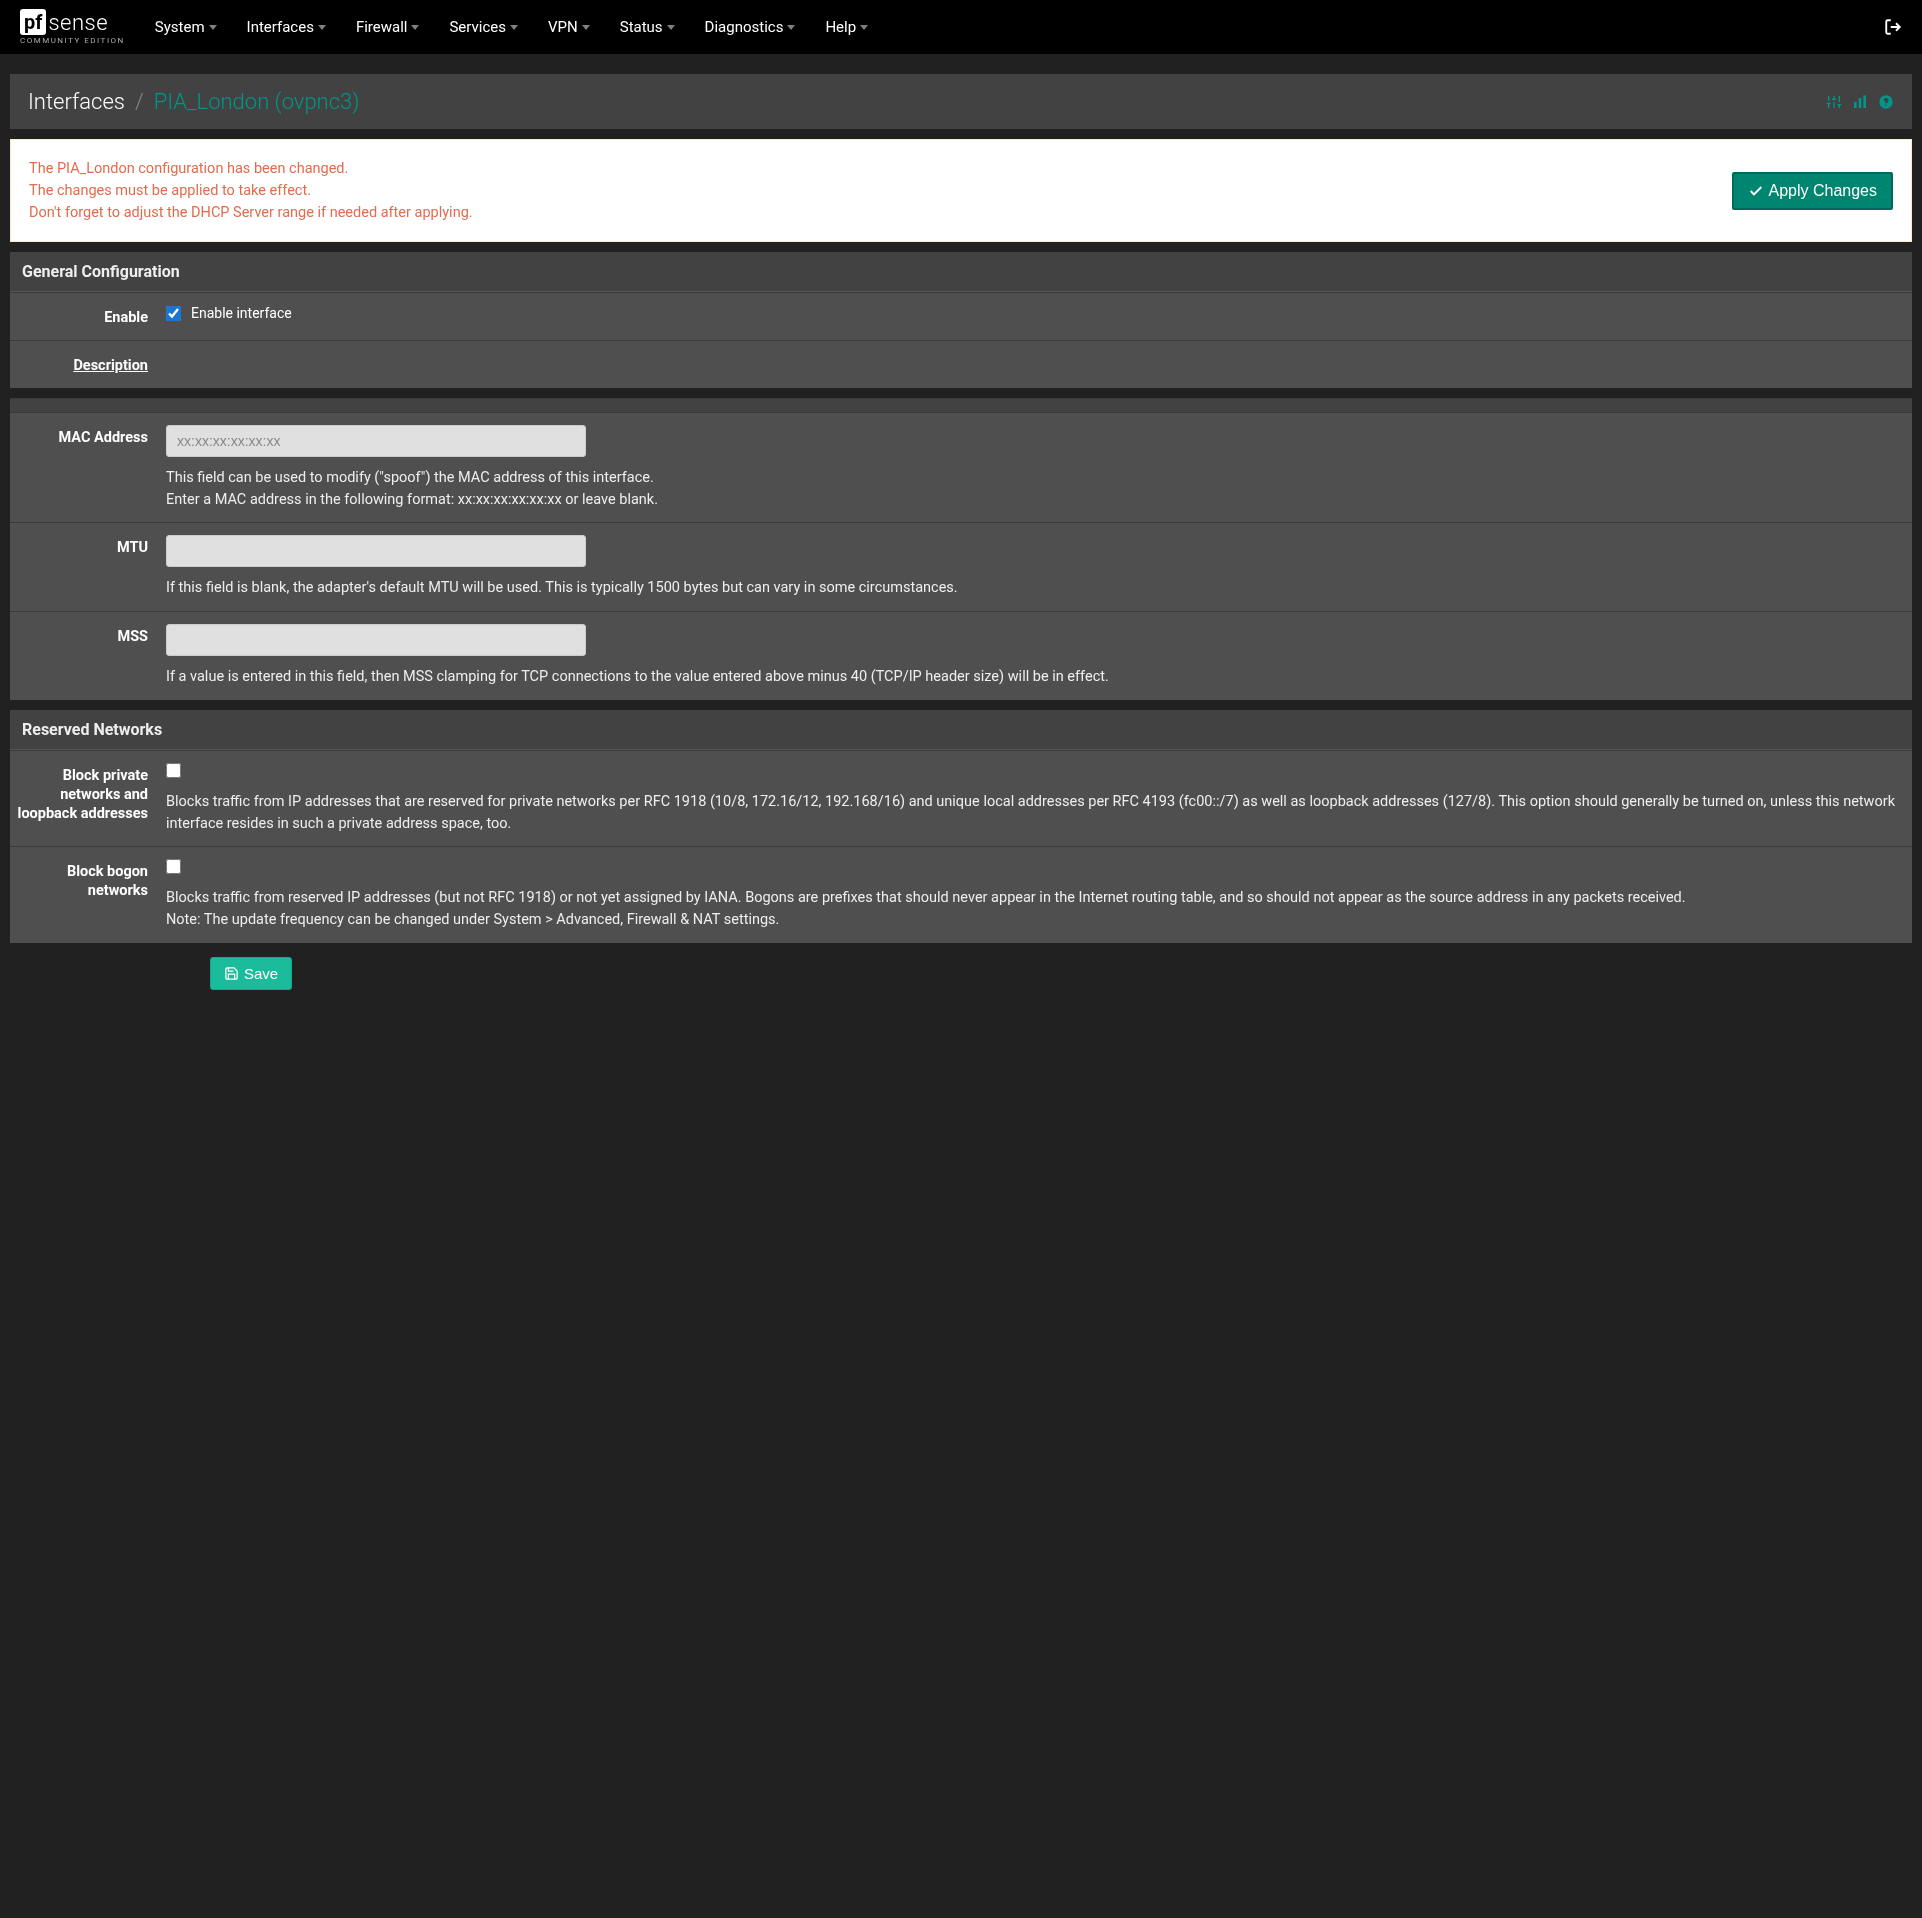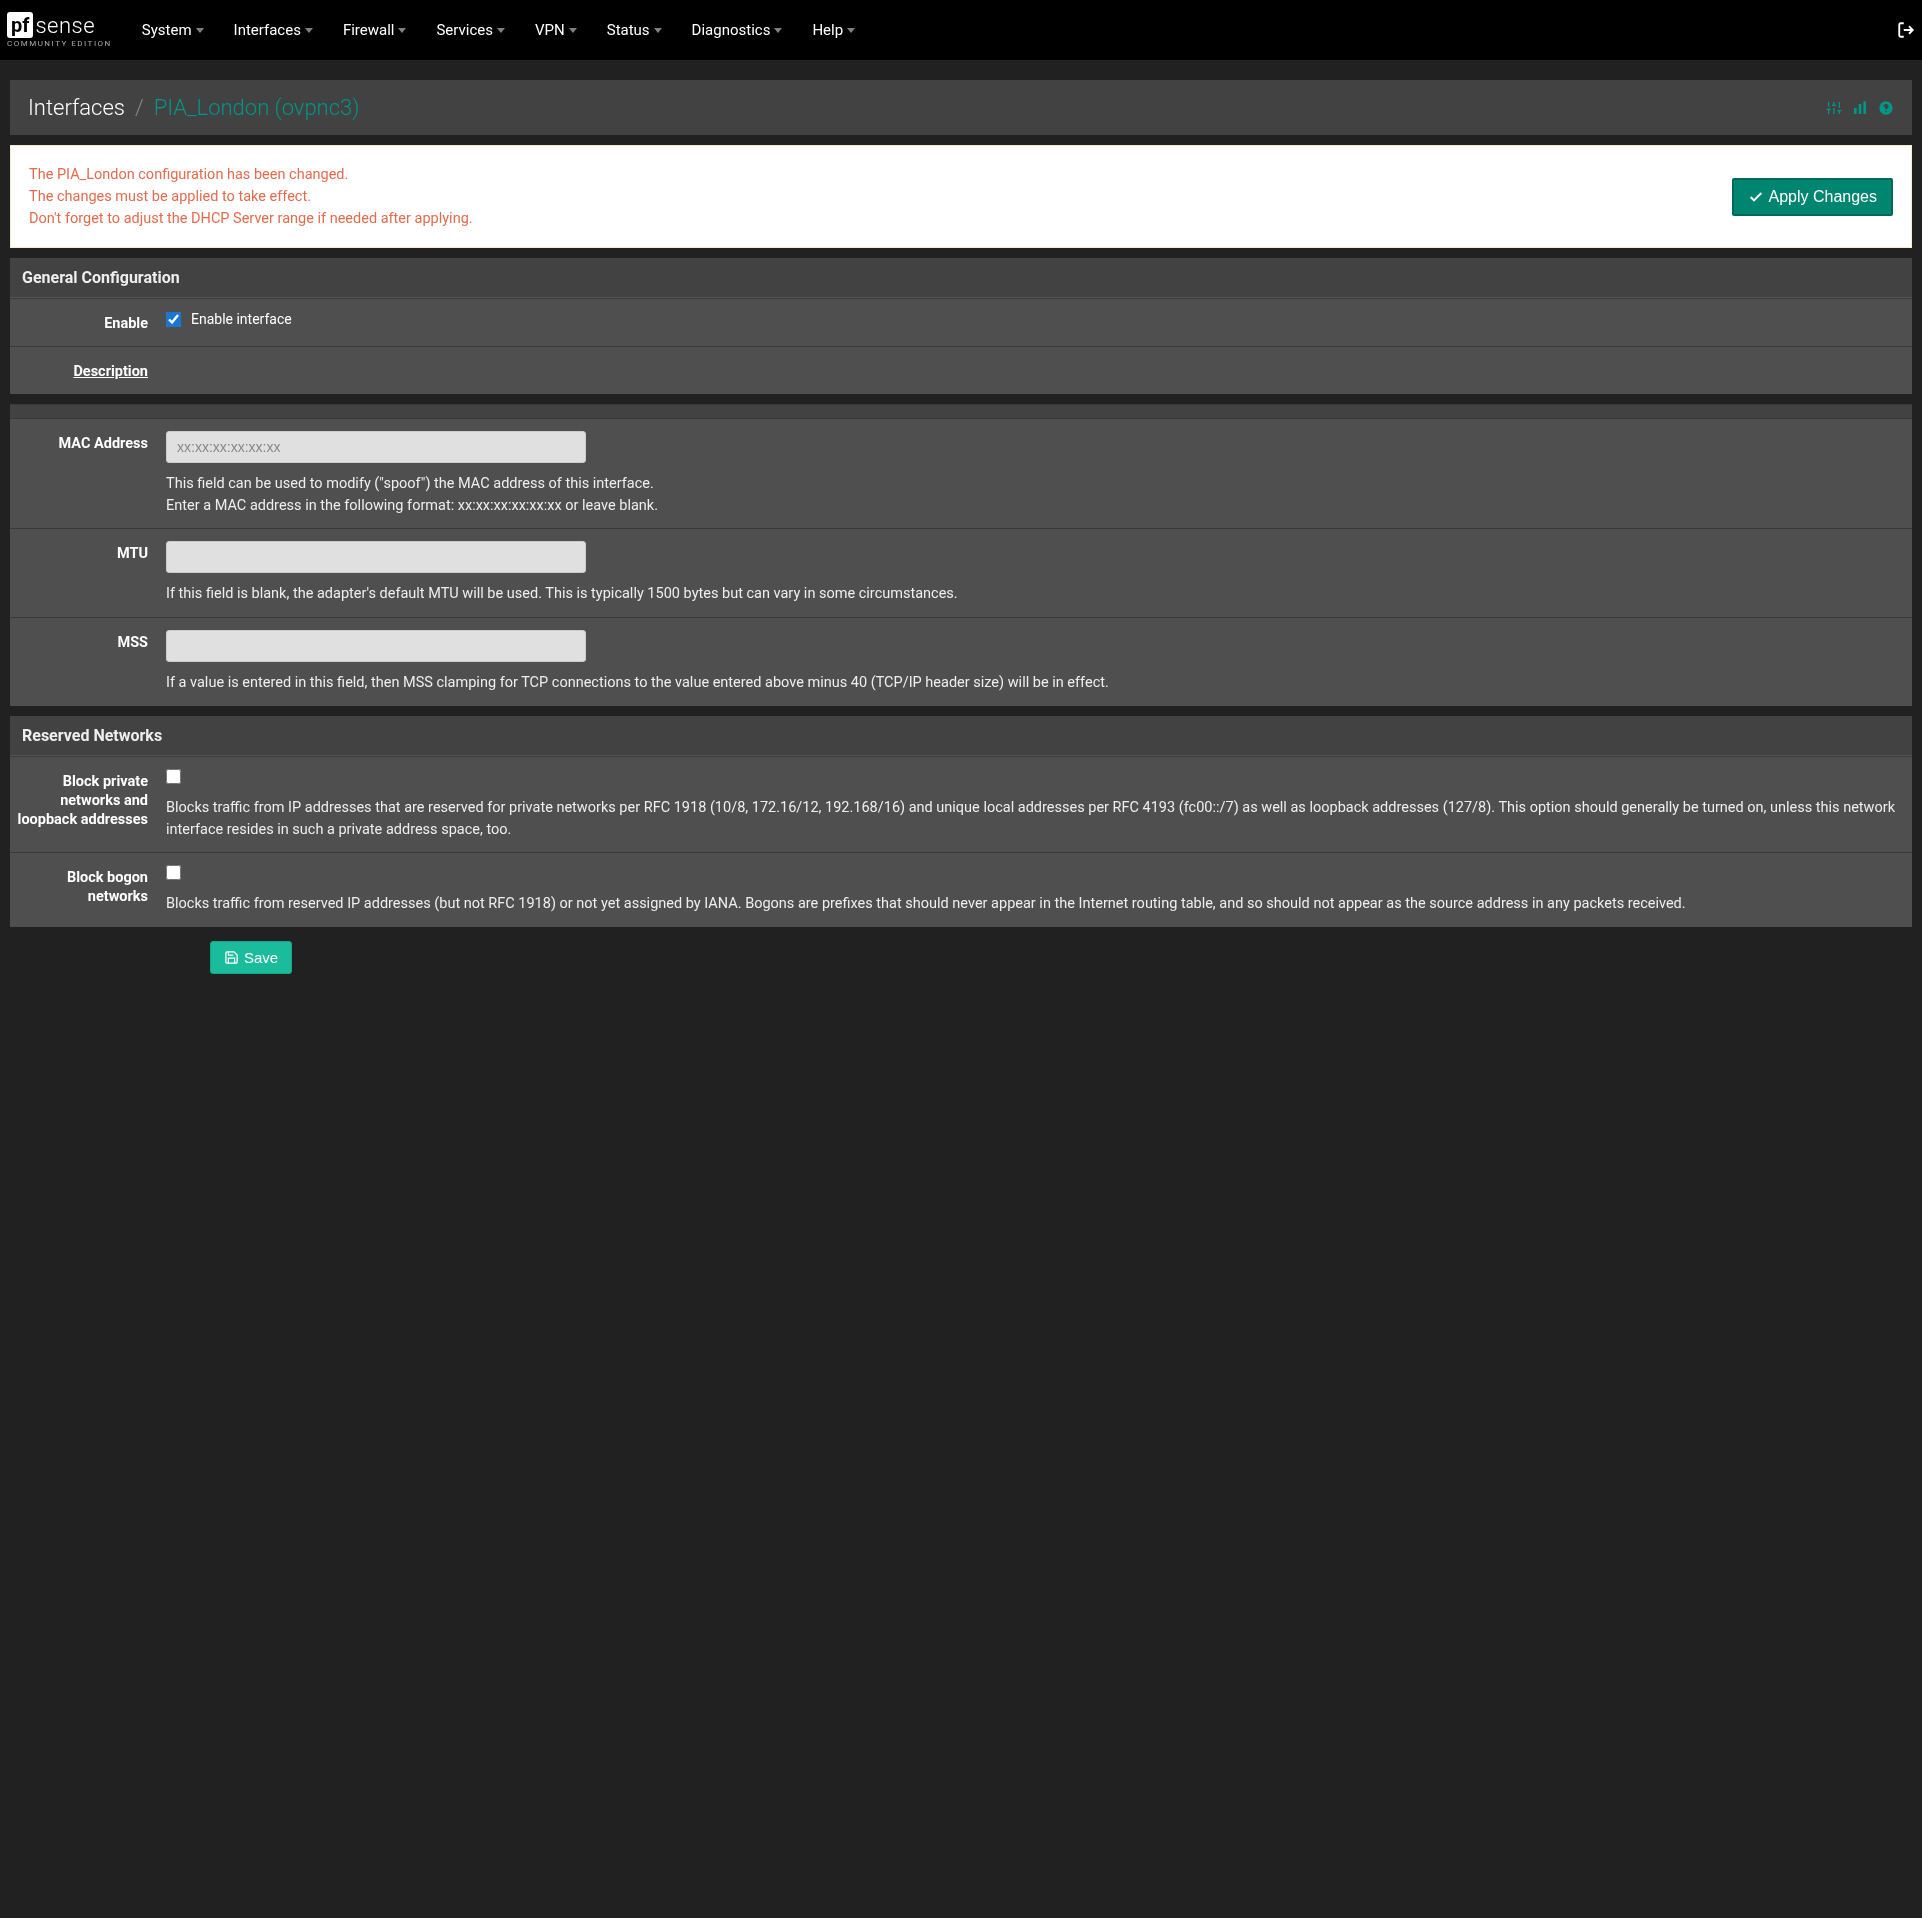--- a/index.html
+++ b/index.html
@@ -6,22 +6,22 @@
     body {
       background: #212121;
       color: #fff;
       font-family: -apple-system, BlinkMacSystemFont, "Segoe UI", Roboto, sans-serif;
       font-size: 14px;
     }
     .navbar {
       background: #000;
       display: flex;
       align-items: center;
-      padding: 0 7px;
-      height: 60px;
+      padding: 0 20px;
+      height: 54px;
     }
     .logo {
       display: flex;
       flex-direction: column;
       margin-right: 30px;
     }
     .logo-main {
       display: flex;
       align-items: center;
     }
@@ -369,20 +369,21 @@
         <div class="help-text">Blocks traffic from IP addresses that are reserved for private networks per RFC 1918 (10/8, 172.16/12, 192.168/16) and unique local addresses per RFC 4193 (fc00::/7) as well as loopback addresses (127/8). This option should generally be turned on, unless this network interface resides in such a private address space, too.</div>
       </div>
     </div>
 
     <div class="form-group">
       <div class="col-label">Block bogon networks</div>
       <div class="col-field">
         <input type="checkbox" style="">
         <div class="help-text">
           <div>Blocks traffic from reserved IP addresses (but not RFC 1918) or not yet assigned by IANA. Bogons are prefixes that should never appear in the Internet routing table, and so should not appear as the source address in any packets received.</div>
+          <div>Note: The update frequency can be changed under System &gt; Advanced, Firewall &amp; NAT settings.</div>
         </div>
       </div>
     </div>
   </div>
 
   <div class="save-row">
     <button class="btn-save">
       <svg width="15" height="15" viewBox="0 0 24 24" fill="none" stroke="currentColor" stroke-width="2">
           <path d="M19 21H5a2 2 0 01-2-2V5a2 2 0 012-2h11l5 5v11a2 2 0 01-2 2z"></path>
           <polyline points="17 21 17 13 7 13 7 21"></polyline>

